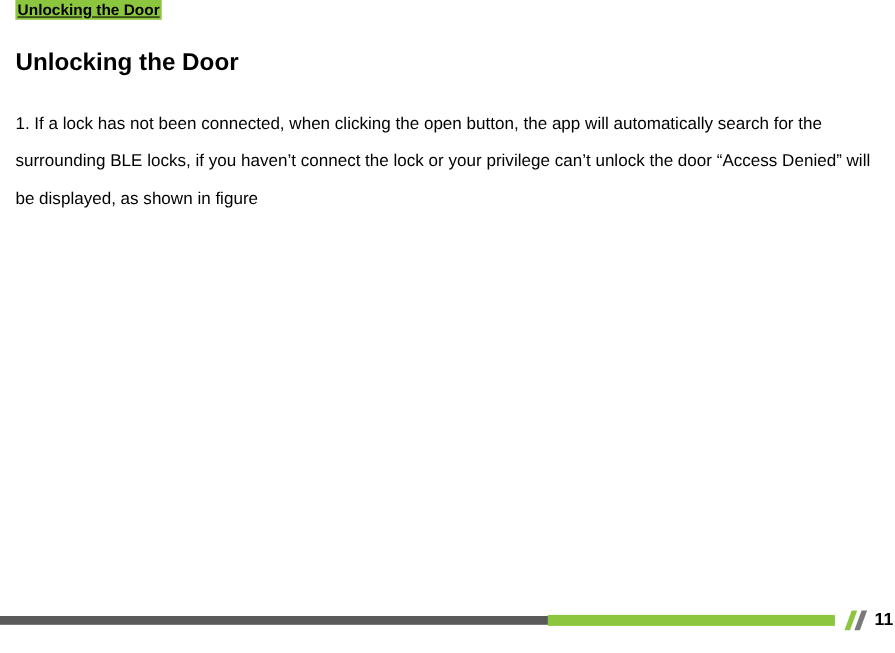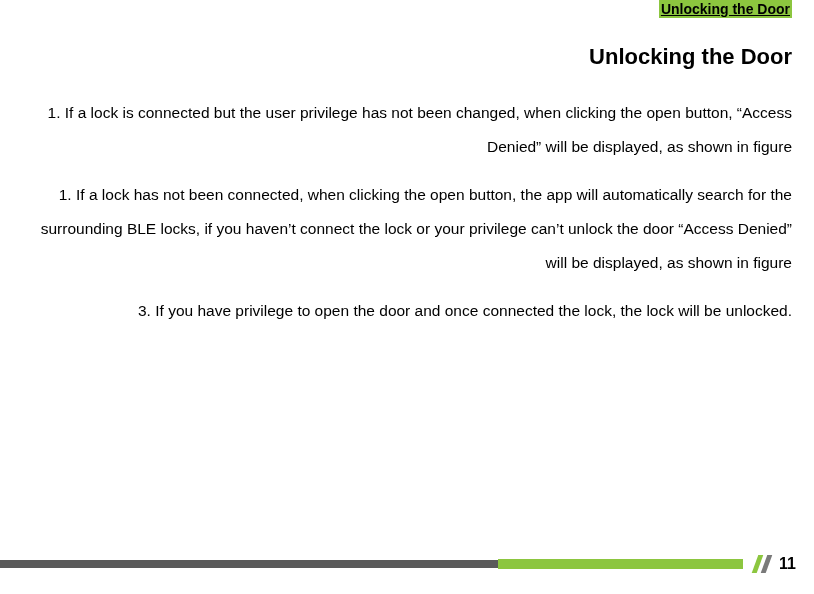--- a/index.html
+++ b/index.html
@@ -9,22 +9,21 @@
     }
     body {
       width: 814px;
       height: 594px;
       font-family: 'Segoe UI', Tahoma, Arial, sans-serif;
       position: relative;
       background: #fff;
       color: #000;
     }
     .content {
-      padding: 0 22px 0 37px;
-      text-align: right;
+      padding: 0 22px 0 14px;
     }
     .highlighted-title {
       background-color: #8cc63f;
       display: inline-block;
       font-weight: bold;
       font-size: 14px;
       padding: 1px 2px;
       margin-bottom: 26px;
       text-decoration: underline;
     }
@@ -69,32 +68,30 @@
       height: 18px;
       background-color: #8cc63f;
       transform: skewX(-20deg);
     }
     .stripe.gray {
       background-color: #7a7a7a;
     }
     .page-number {
       font-size: 16px;
       font-weight: bold;
-      margin-right: 18px;
+      margin-right: 2px;
     }
   </style>
 </head>
 <body>
 
 <div class="content">
   <div class="highlighted-title">Unlocking the Door</div>
   <h2 class="section-heading">Unlocking the Door</h2>
-  <p class="body-text">1. If a lock is connected but the user privilege has not been changed, when clicking the open button, “Access Denied” will be displayed, as shown in figure</p>
   <p class="body-text">1. If a lock has not been connected, when clicking the open button, the app will automatically search for the surrounding BLE locks, if you haven’t connect the lock or your privilege can’t unlock the door “Access Denied” will be displayed, as shown in figure</p>
-  <p class="body-text">3. If you have privilege to open the door and once connected the lock, the lock will be unlocked.</p>
 </div>
 
 <div class="footer">
   <div class="footer-bar-dark"></div>
   <div class="footer-bar-green"></div>
   <div class="footer-stripes">
     <div class="stripe"></div>
     <div class="stripe gray"></div>
   </div>
   <div class="page-number">11</div>

